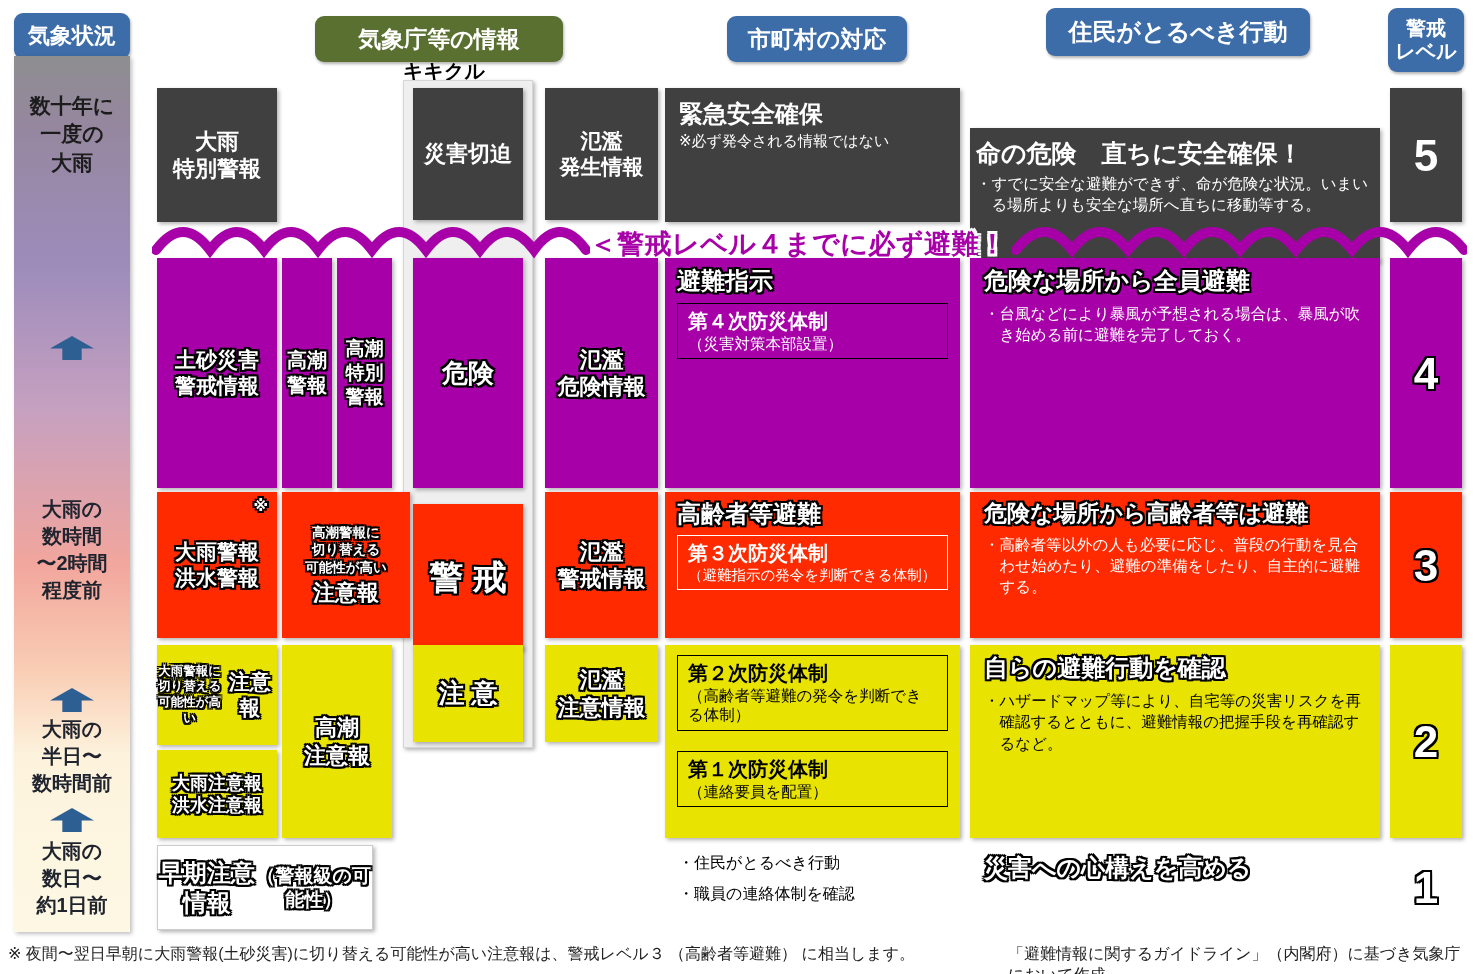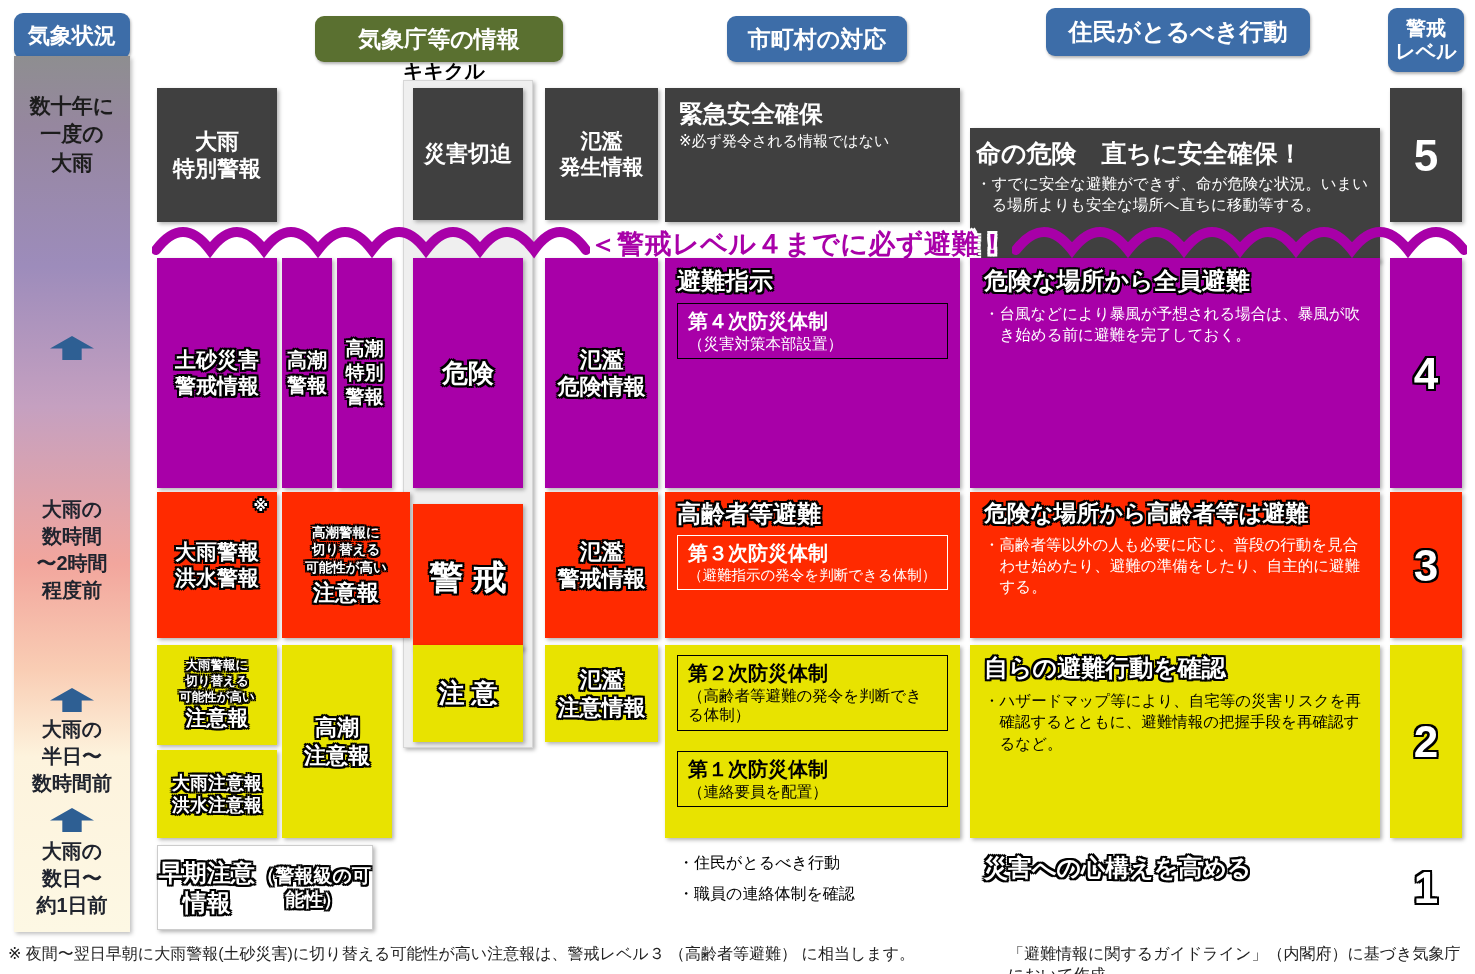--- a/index.html
+++ b/index.html
@@ -185,21 +185,21 @@
     <div class="head-line otl" style="font-size:23px;">危険な場所から高齢者等は避難</div>
     <div class="bullet wh" style="font-size:15.5px;margin-top:6px;">
       <span class="bm">・</span>
       <span>高齢者等以外の人も必要に応じ、普段の行動を見合わせ始めたり、避難の準備をしたり、自主的に避難する。</span>
     </div>
   </div>
   <div class="abs box rd sh num" style="left:1390px;top:492px;width:72px;height:146px;">
     <span class="otl">3</span>
   </div>
 
-  <div class="abs box ye sh" style="left:157px;top:645px;width:120px;height:100px;flex-direction:column;">
+  <div class="abs box ye sh" style="left:157px;top:645px;width:120px;height:100px;flex-direction:row;">
     <span class="otl" style="font-size:12.5px;line-height:1.25;">大雨警報に
 切り替える
 可能性が高い</span>
     <span class="otl" style="font-size:21px;">注意報</span>
   </div>
   <div class="abs box ye sh" style="left:157px;top:750px;width:120px;height:88px;font-size:18px;">
     <span class="otl">大雨注意報
 洪水注意報</span>
   </div>
   <div class="abs box ye sh" style="left:282px;top:645px;width:110px;height:193px;font-size:22px;">

